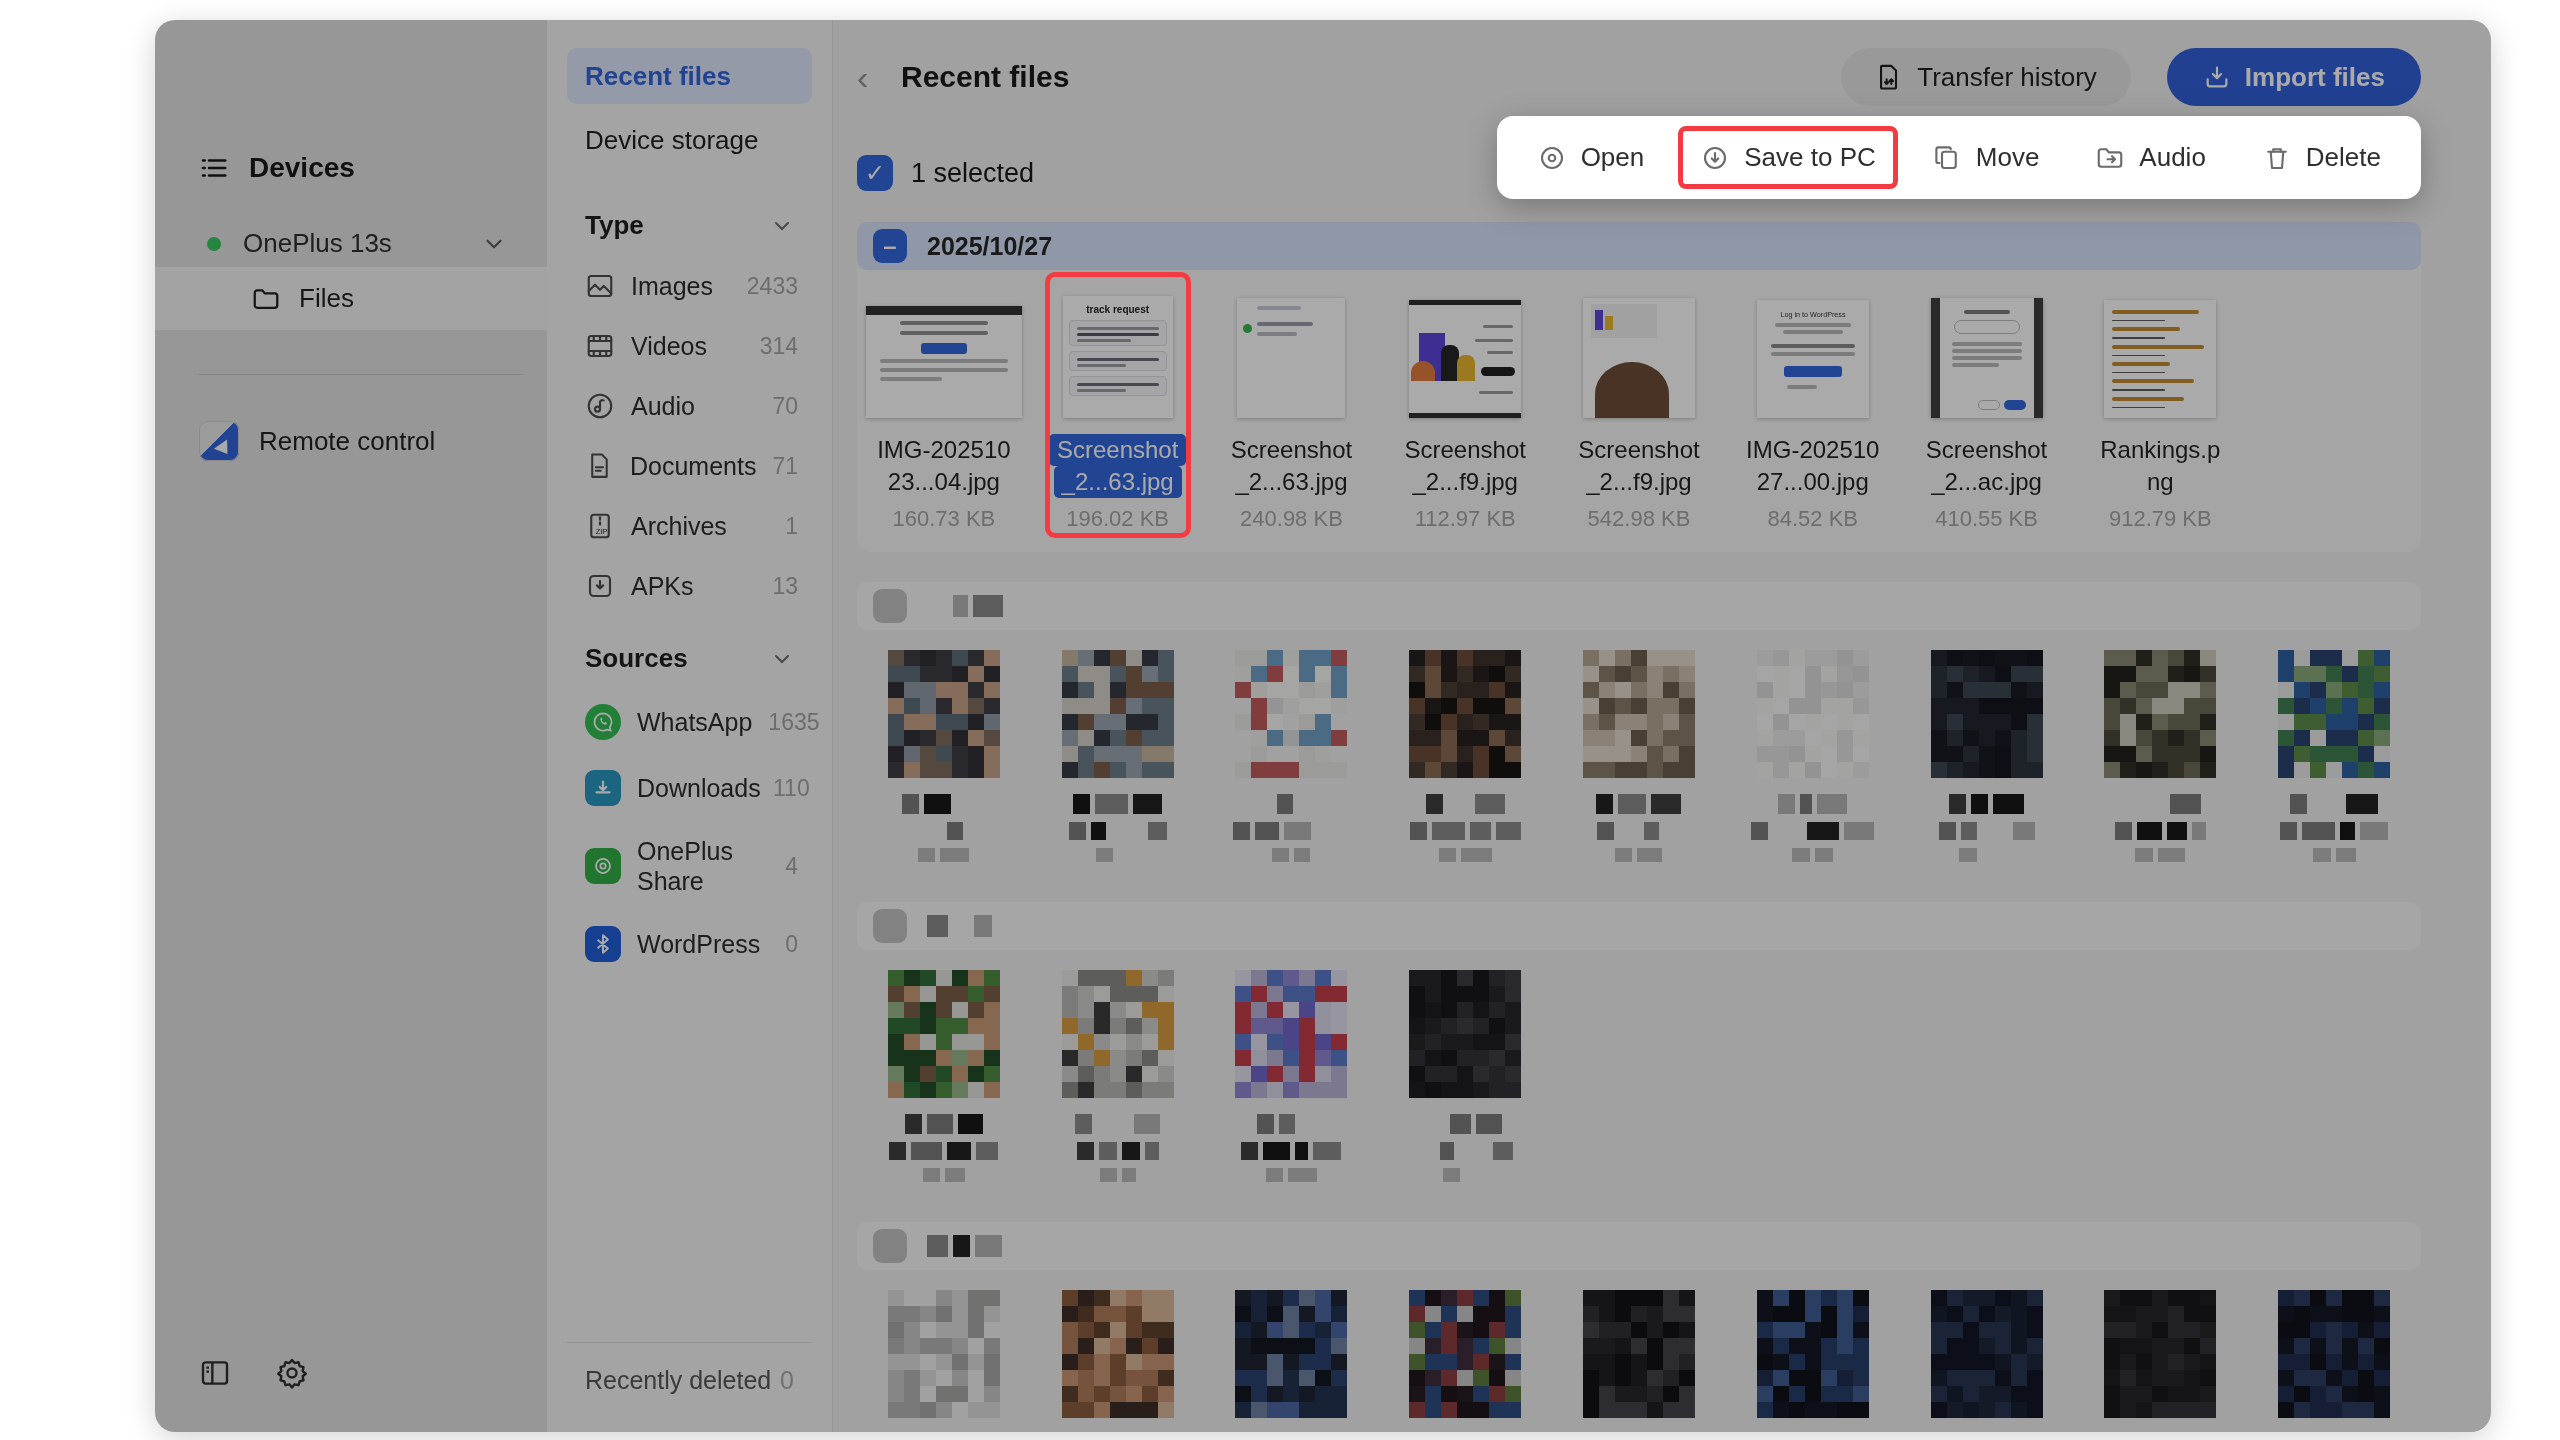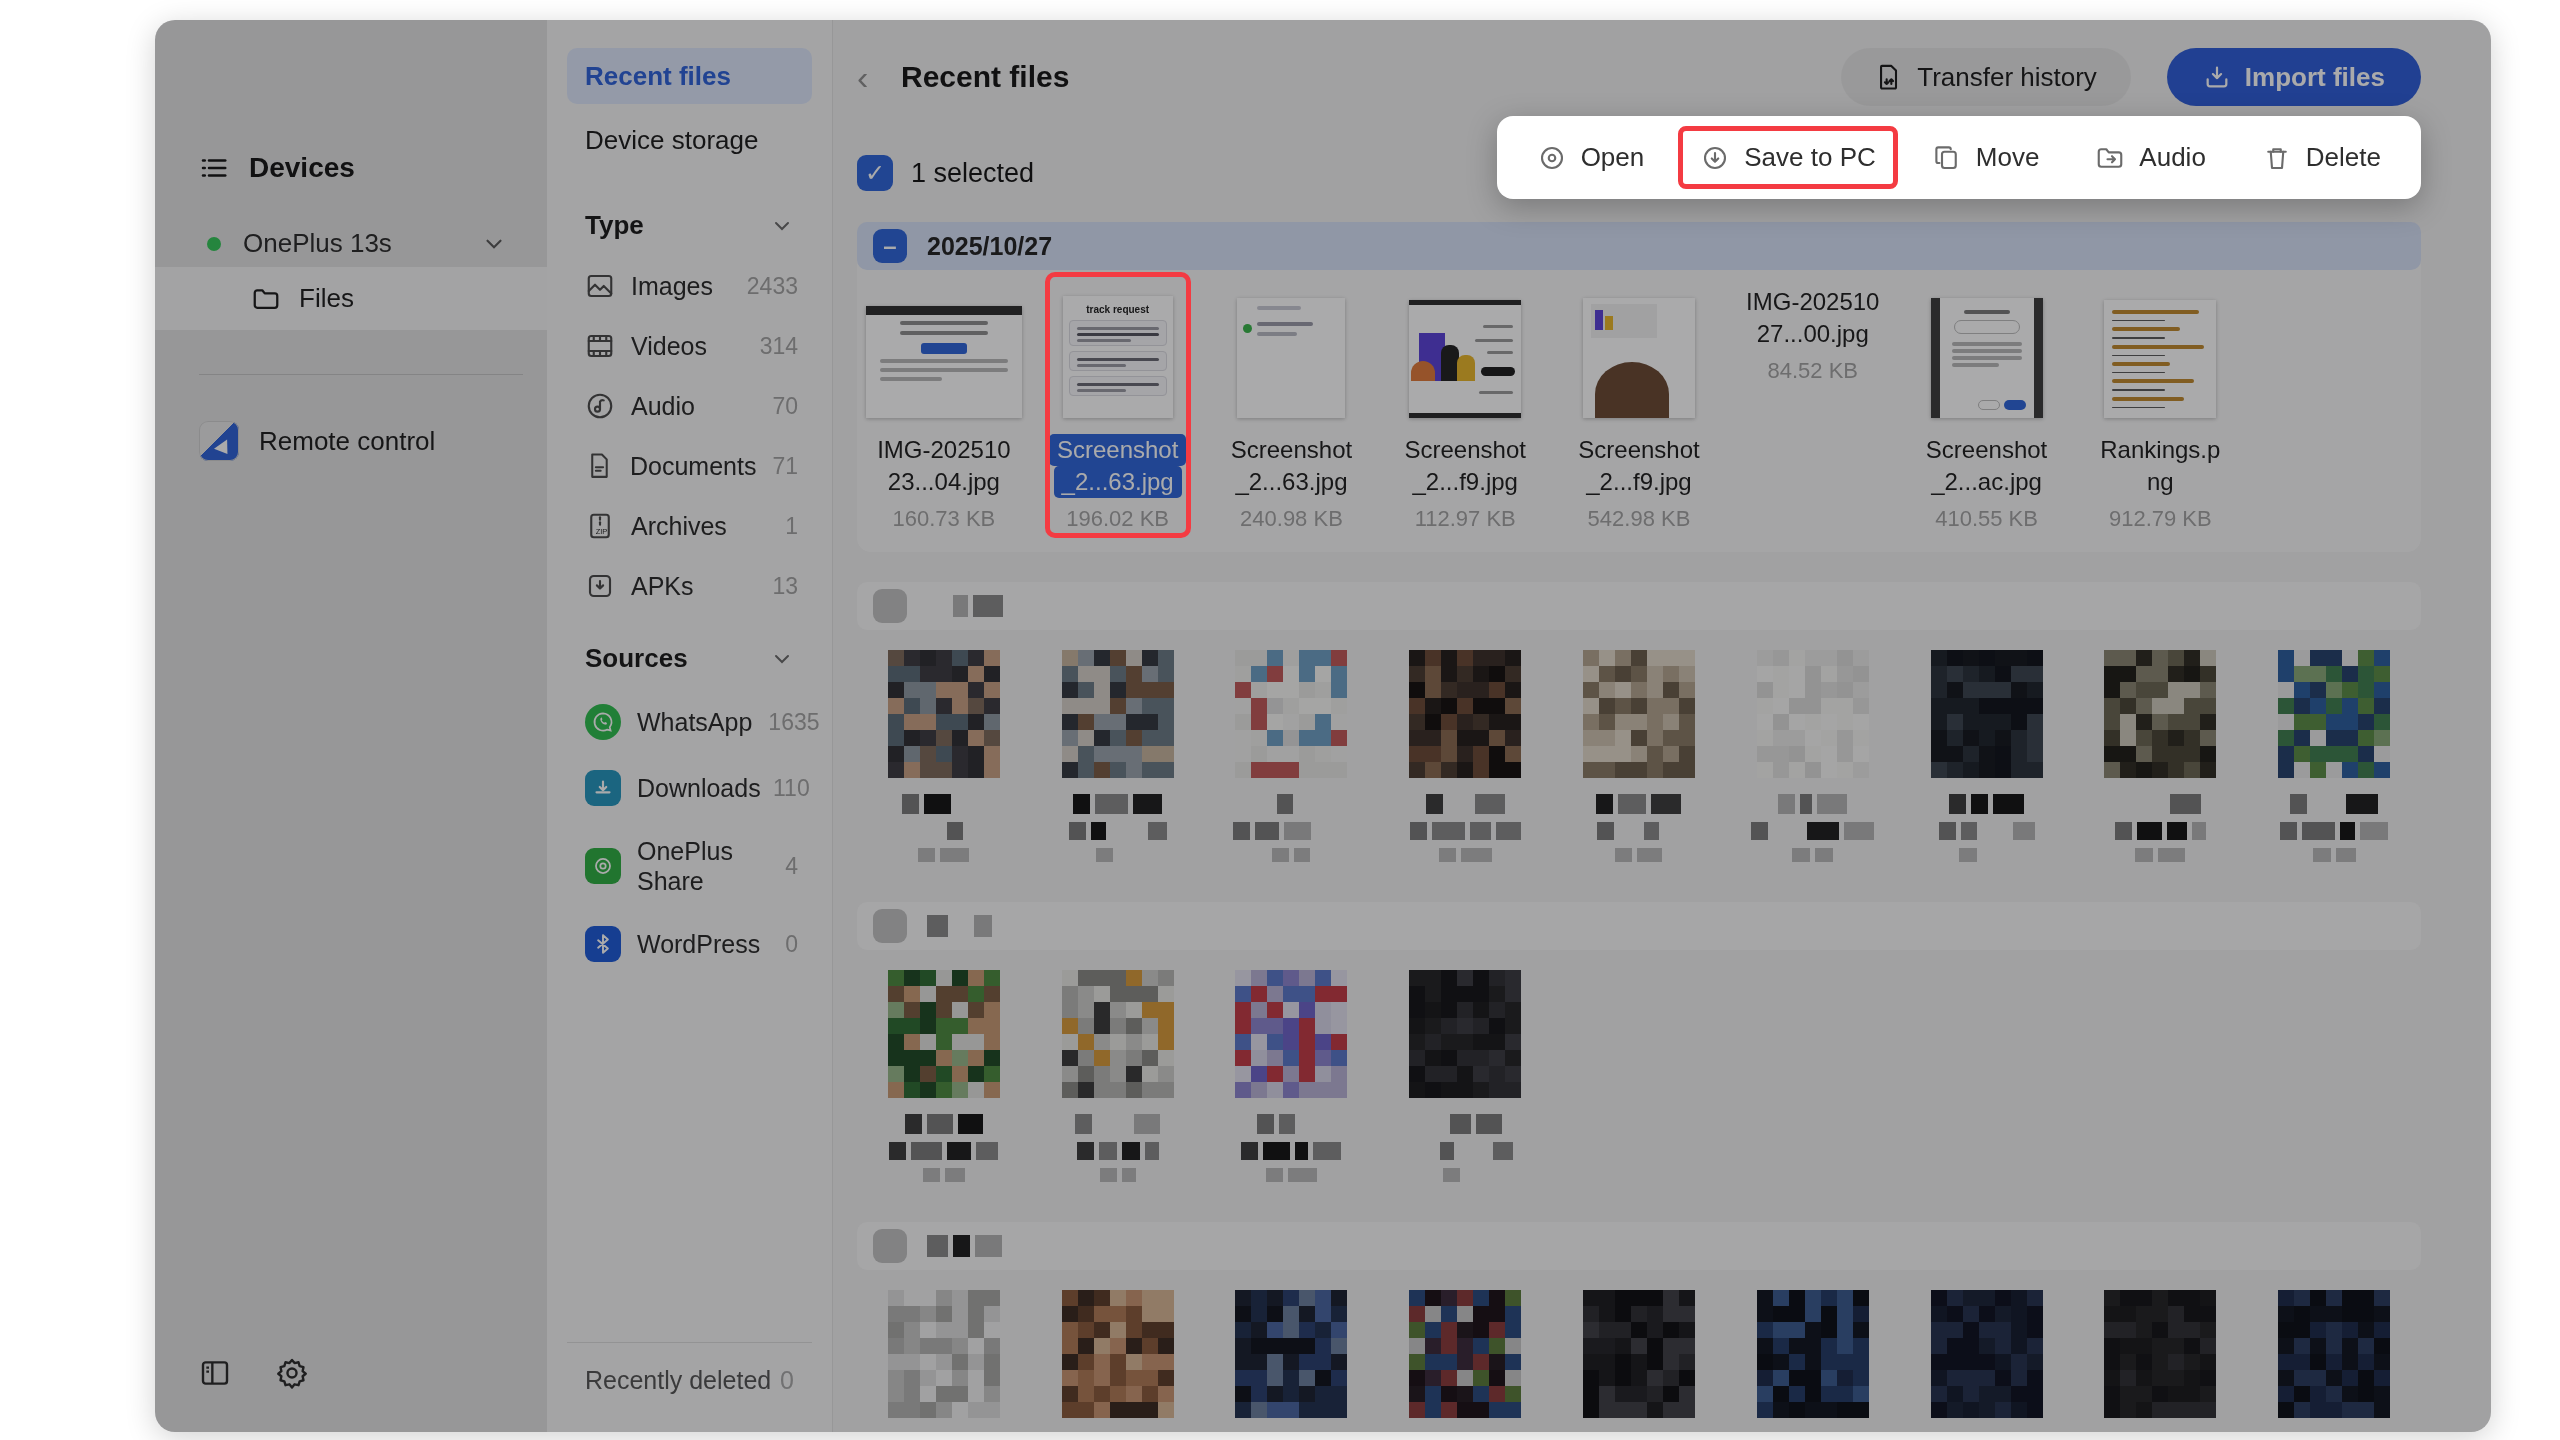--- a/index.html
+++ b/index.html
@@ -484,20 +484,31 @@
                 <div class="head"></div>
               </div>
             </div>
             <div class="fname">
               <span>Screenshot</span>
               <span>_2...f9.jpg</span>
             </div>
             <div class="fsize">542.98 KB</div>
           </div>
           <div class="file-card">
+            <div class="thumb">
+              <div class="sheet t-wp" style="width: 112px;">
+                <div class="tt">Log in to WordPress</div>
+                <div class="t-line" style="margin:4px 18px 0"></div>
+                <div class="t-line" style="margin:3px 26px 0"></div>
+                <div class="t-line" style="margin:10px 14px 0;background:#8a8a8a"></div>
+                <div class="t-line" style="margin:4px 14px 0"></div>
+                <div class="t-btn" style="width:58px;margin-top:10px"></div>
+                <div class="t-line" style="margin:8px 30px 0;width:30px"></div>
+              </div>
+            </div>
             <div class="fname">
               <span>IMG-202510</span>
               <span>27...00.jpg</span>
             </div>
             <div class="fsize">84.52 KB</div>
           </div>
           <div class="file-card">
             <div class="thumb">
               <div class="sheet t-cast">
                 <div class="t-line" style="margin:2px 24px 0;background:#7a7a7a"></div>

